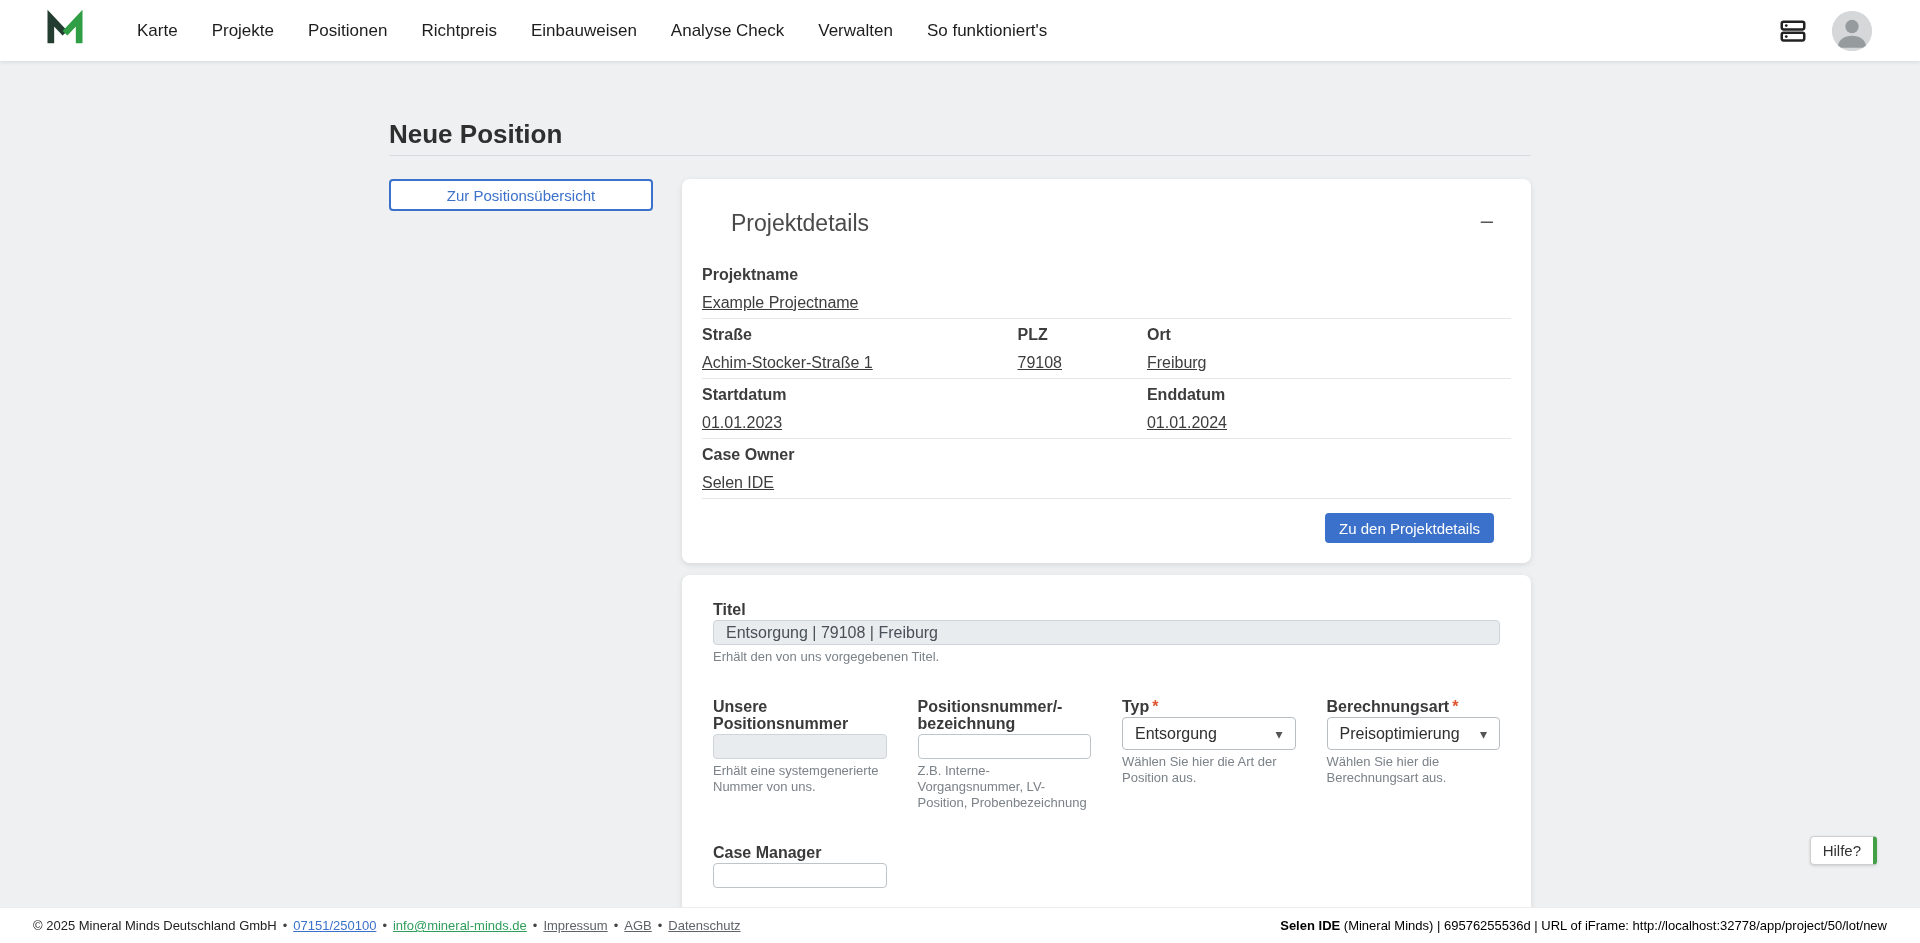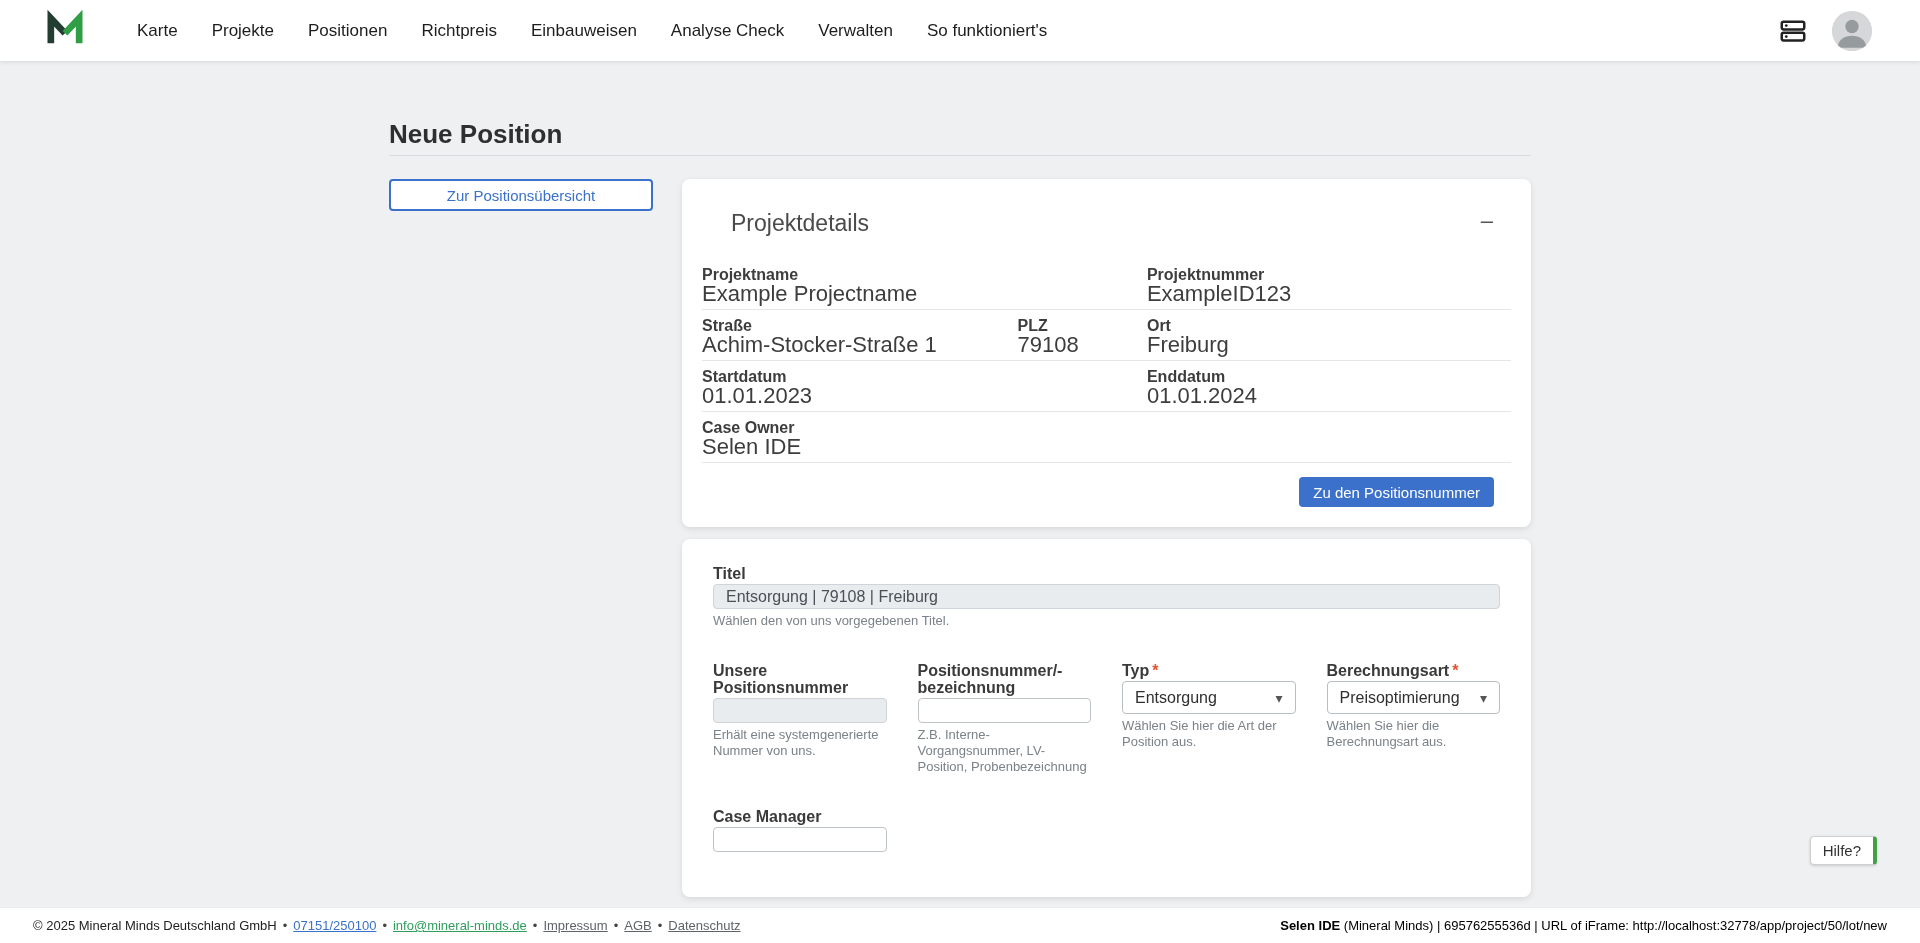--- a/index.html
+++ b/index.html
@@ -47,21 +47,21 @@
   .card-head { display: flex; align-items: flex-start; justify-content: space-between; margin-bottom: 22px; }
   .card-head h2 { margin: 0 0 0 29px; font-size: 23px; line-height: 28px; font-weight: 400; color: #4a4a4a; }
   .collapse-btn { background: none; border: none; font-size: 22px; line-height: 20px; color: #555; cursor: pointer; margin-right: 12px; padding: 2px 6px; }
 
   .ptable { width: 100%; }
   .prow { display: grid; grid-template-columns: 39% 16% 45%; border-bottom: 1px solid #e4e7e9; padding: 6px 0; }
   .pcell.c1 { grid-column: 1; }
   .pcell.c2 { grid-column: 2; }
   .pcell.c3 { grid-column: 3; }
   .plabel { font-size: 16px; line-height: 19px; font-weight: bold; color: #3d3d3d; }
-  .pvalue { font-size: 22px; line-height: 19px; color: #3d3d3d; margin-top: 0; }
+  .pvalue { font-size: 16px; line-height: 19px; color: #3d3d3d; margin-top: 9px; text-decoration: underline; }
 
   .card-actions { display: flex; justify-content: flex-end; margin-top: 14px; }
   .btn-primary {
     background: #3b71ca; color: #fff; border: none; border-radius: 4px;
     font-size: 15px; font-family: inherit; padding: 6px 14px; height: 30px; cursor: pointer;
     margin-right: 17px;
   }
 
   
   .form-card { margin-top: 12px; padding: 26px 31px 45px; }
@@ -163,24 +163,20 @@
           <button class="collapse-btn">
             <span>–</span>
           </button>
         </div>
         <div class="ptable">
           <div class="prow">
             <div class="pcell c1">
               <div class="plabel">Projektname</div>
               <div class="pvalue">Example Projectname</div>
             </div>
-            <div class="pcell c3">
-              <div class="plabel">Projektnummer</div>
-              <div class="pvalue">ExampleID123</div>
-            </div>
           </div>
           <div class="prow">
             <div class="pcell c1">
               <div class="plabel">Straße</div>
               <div class="pvalue">Achim-Stocker-Straße 1</div>
             </div>
             <div class="pcell c2">
               <div class="plabel">PLZ</div>
               <div class="pvalue">79108</div>
             </div>
@@ -200,29 +196,29 @@
             </div>
           </div>
           <div class="prow">
             <div class="pcell c1">
               <div class="plabel">Case Owner</div>
               <div class="pvalue">Selen IDE</div>
             </div>
           </div>
         </div>
         <div class="card-actions">
-          <button class="btn-primary">Zu den Positionsnummer</button>
+          <button class="btn-primary">Zu den Projektdetails</button>
         </div>
       </section>
 
       <section class="card form-card">
         <div class="field">
           <label>Titel</label>
           <input class="text-input disabled" type="text" readonly="" value="Entsorgung | 79108 | Freiburg" style="">
-          <div class="helper">Wählen den von uns vorgegebenen Titel.</div>
+          <div class="helper">Erhält den von uns vorgegebenen Titel.</div>
         </div>
 
         <div class="grid2">
           <div class="field">
             <label>Unsere Positionsnummer</label>
             <input class="text-input disabled" type="text" readonly="" value="" style="">
             <div class="helper">Erhält eine systemgenerierte Nummer von uns.</div>
           </div>
 
           <div class="field">

